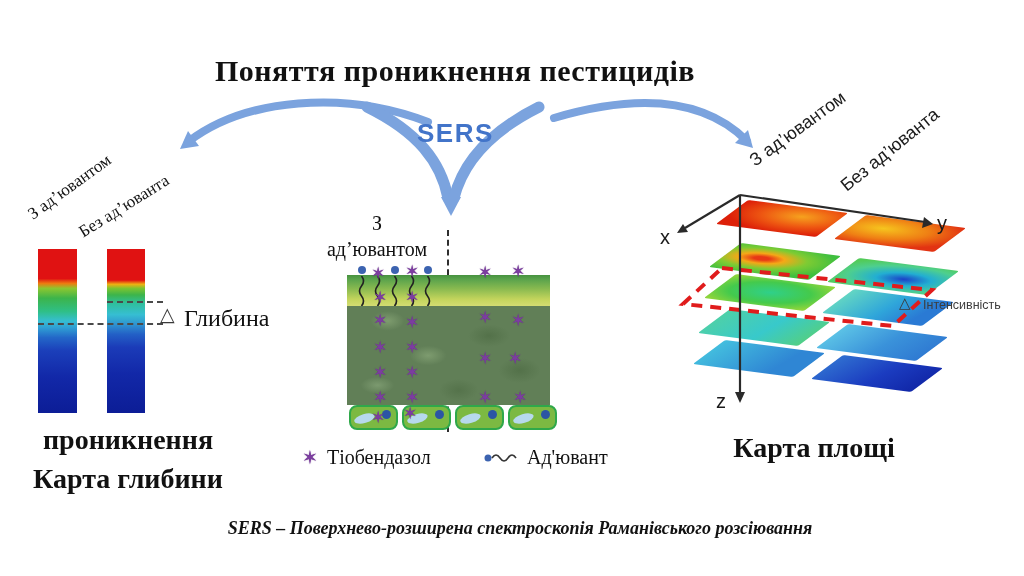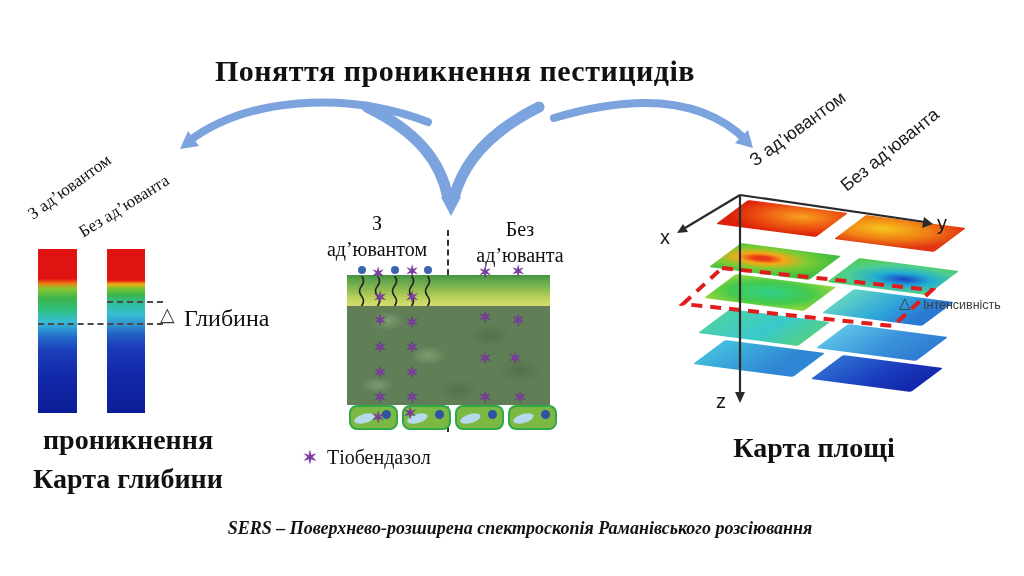--- a/index.html
+++ b/index.html
@@ -58,44 +58,41 @@
       <path d="M 217 27 C 268 52, 291 82, 298 118" stroke-width="11"></path>
       <path d="M 389 27 C 339 52, 313 82, 304 118" stroke-width="11"></path>
     </g>
     <g fill="#7ba3de" stroke="none">
       <polygon points="30,69 38,51 49,66"></polygon>
       <polygon points="603,68 585,63 598,50"></polygon>
       <polygon points="301,136 291,117 311,117"></polygon>
     </g>
   </svg>
 
+  <div class="sers">SERS</div>
 
   <div class="rot serif" style="left:36px;top:204px;transform:rotate(-36deg);">З ад’ювантом</div>
   <div class="rot serif" style="left:86px;top:222px;transform:rotate(-32deg);">Без ад’юванта</div>
 
   <div class="bar" style="left: 38px; top: 249px; width: 39px; height: 164px; background: linear-gradient(rgb(224, 18, 18) 0%, rgb(224, 18, 18) 18%, rgb(238, 122, 16) 21%, rgb(140, 198, 48) 24%, rgb(60, 180, 75) 30%, rgb(47, 191, 134) 38%, rgb(54, 190, 210) 44%, rgb(47, 159, 212) 48%, rgb(35, 103, 200) 54%, rgb(27, 63, 186) 62%, rgb(18, 40, 168) 78%, rgb(12, 29, 150) 100%);"></div>
   <div class="bar" style="left: 107px; top: 249px; width: 38px; height: 164px; background: linear-gradient(rgb(224, 18, 18) 0%, rgb(224, 18, 18) 19%, rgb(240, 176, 18) 21.5%, rgb(124, 196, 48) 24%, rgb(60, 180, 75) 28%, rgb(47, 191, 154) 33%, rgb(54, 190, 210) 40%, rgb(47, 147, 208) 46%, rgb(35, 96, 198) 52%, rgb(27, 59, 184) 60%, rgb(18, 40, 168) 76%, rgb(12, 29, 150) 100%);"></div>
 
   <div class="dash-h" style="left:107px;top:301px;width:56px;"></div>
   <div class="dash-h" style="left:38px;top:323px;width:125px;"></div>
   <span class="tri" style="left:160px;top:303px;font-size:19px;">△</span>
   <div class="depth-text" style="left:184px;top:305px;">Глибина</div>
 
   <div class="caption" style="left:18px;top:420px;width:220px;">
     <div>проникнення</div>
     <div>Карта глибини</div>
   </div>
 
   <div class="mid-label" style="left:318px;top:210px;width:118px;">
     <div>З</div>
     <div>ад’ювантом</div>
-  </div>
-  <div class="mid-label" style="left:455px;top:216px;width:130px;">
-    <div>Без</div>
-    <div>ад’юванта</div>
   </div>
   <div class="dash-v" style="left:447px;top:230px;height:202px;"></div>
 
   <div class="leaf">
     <div class="band" style="background: linear-gradient(rgb(71, 146, 63) 0%, rgb(90, 163, 76) 14%, rgb(138, 186, 80) 45%, rgb(195, 212, 92) 78%, rgb(211, 220, 114) 100%);"></div>
     <div class="tissue" style="background: radial-gradient(24px 14px at 20% 15%, rgba(150, 180, 130, 0.55), transparent 70%), radial-gradient(30px 16px at 70% 30%, rgba(70, 100, 60, 0.5), transparent 70%), radial-gradient(26px 14px at 40% 50%, rgba(160, 190, 140, 0.45), transparent 70%), radial-gradient(30px 18px at 85% 65%, rgba(70, 100, 60, 0.5), transparent 70%), radial-gradient(24px 12px at 15% 80%, rgba(150, 180, 135, 0.5), transparent 70%), radial-gradient(28px 16px at 55% 85%, rgba(75, 105, 65, 0.55), transparent 70%), rgb(97, 127, 87);"></div>
     <div class="cells">
       <div class="cell">
         <div class="crescent"></div>
         <div class="celldot"></div>
@@ -154,20 +151,29 @@
         <span class="star" style="left: 173px; top: 122px;">✶</span>
         <span class="star" style="left: 31px; top: 142px;">✶</span>
         <span class="star" style="left: 63px; top: 138px;">✶</span>
       </div>
   </div>
 
   <div class="legend" style="left:302px;top:446px;">
     <span class="star">✶</span>
     <span>Тіобендазол</span>
   </div>
+  <div class="legend" style="left:484px;top:446px;">
+    <span style="display:inline-flex;align-items:center;">
+      <svg width="34" height="10" viewBox="0 0 34 10">
+        <circle cx="4" cy="5" r="3.5" fill="#3c63b0"></circle>
+        <path d="M8 5 q4 -6 8 0 q4 6 8 0 q4 -6 8 0" fill="none" stroke="#333" stroke-width="1.6"></path>
+      </svg>
+    </span>
+    <span>Ад'ювант</span>
+  </div>
 
   <div class="rot sans" style="left:758px;top:150px;transform:rotate(-36deg);">З ад’ювантом</div>
   <div class="rot sans" style="left:850px;top:175px;transform:rotate(-39deg);">Без ад’юванта</div>
 
   <div class="stack">
       <div class="tile" style="left: 93px; top: 15px; background: radial-gradient(at 65% 35%, rgb(246, 162, 30) 0%, rgb(238, 89, 18) 40%, rgb(221, 32, 9) 75%);"></div>
       <div class="tile" style="left: 211px; top: 30px; background: radial-gradient(at 30% 40%, rgb(246, 197, 30) 0%, rgb(239, 127, 20) 45%, rgb(226, 51, 18) 80%);"></div>
       <div class="tile" style="left: 86px; top: 58px; background: radial-gradient(at 35% 45%, rgb(232, 56, 21) 8%, rgb(245, 168, 23) 24%, rgb(126, 203, 51) 48%, rgb(63, 191, 63) 80%);"></div>
       <div class="tile" style="left: 204px; top: 73px; background: radial-gradient(at 62% 55%, rgb(27, 65, 200) 0%, rgb(34, 174, 210) 30%, rgb(78, 207, 142) 62%, rgb(82, 203, 90) 88%);"></div>
       <div class="tile" style="left: 81px; top: 89px; background: radial-gradient(rgb(47, 208, 138) 0%, rgb(68, 202, 76) 55%, rgb(143, 213, 59) 92%);"></div>

